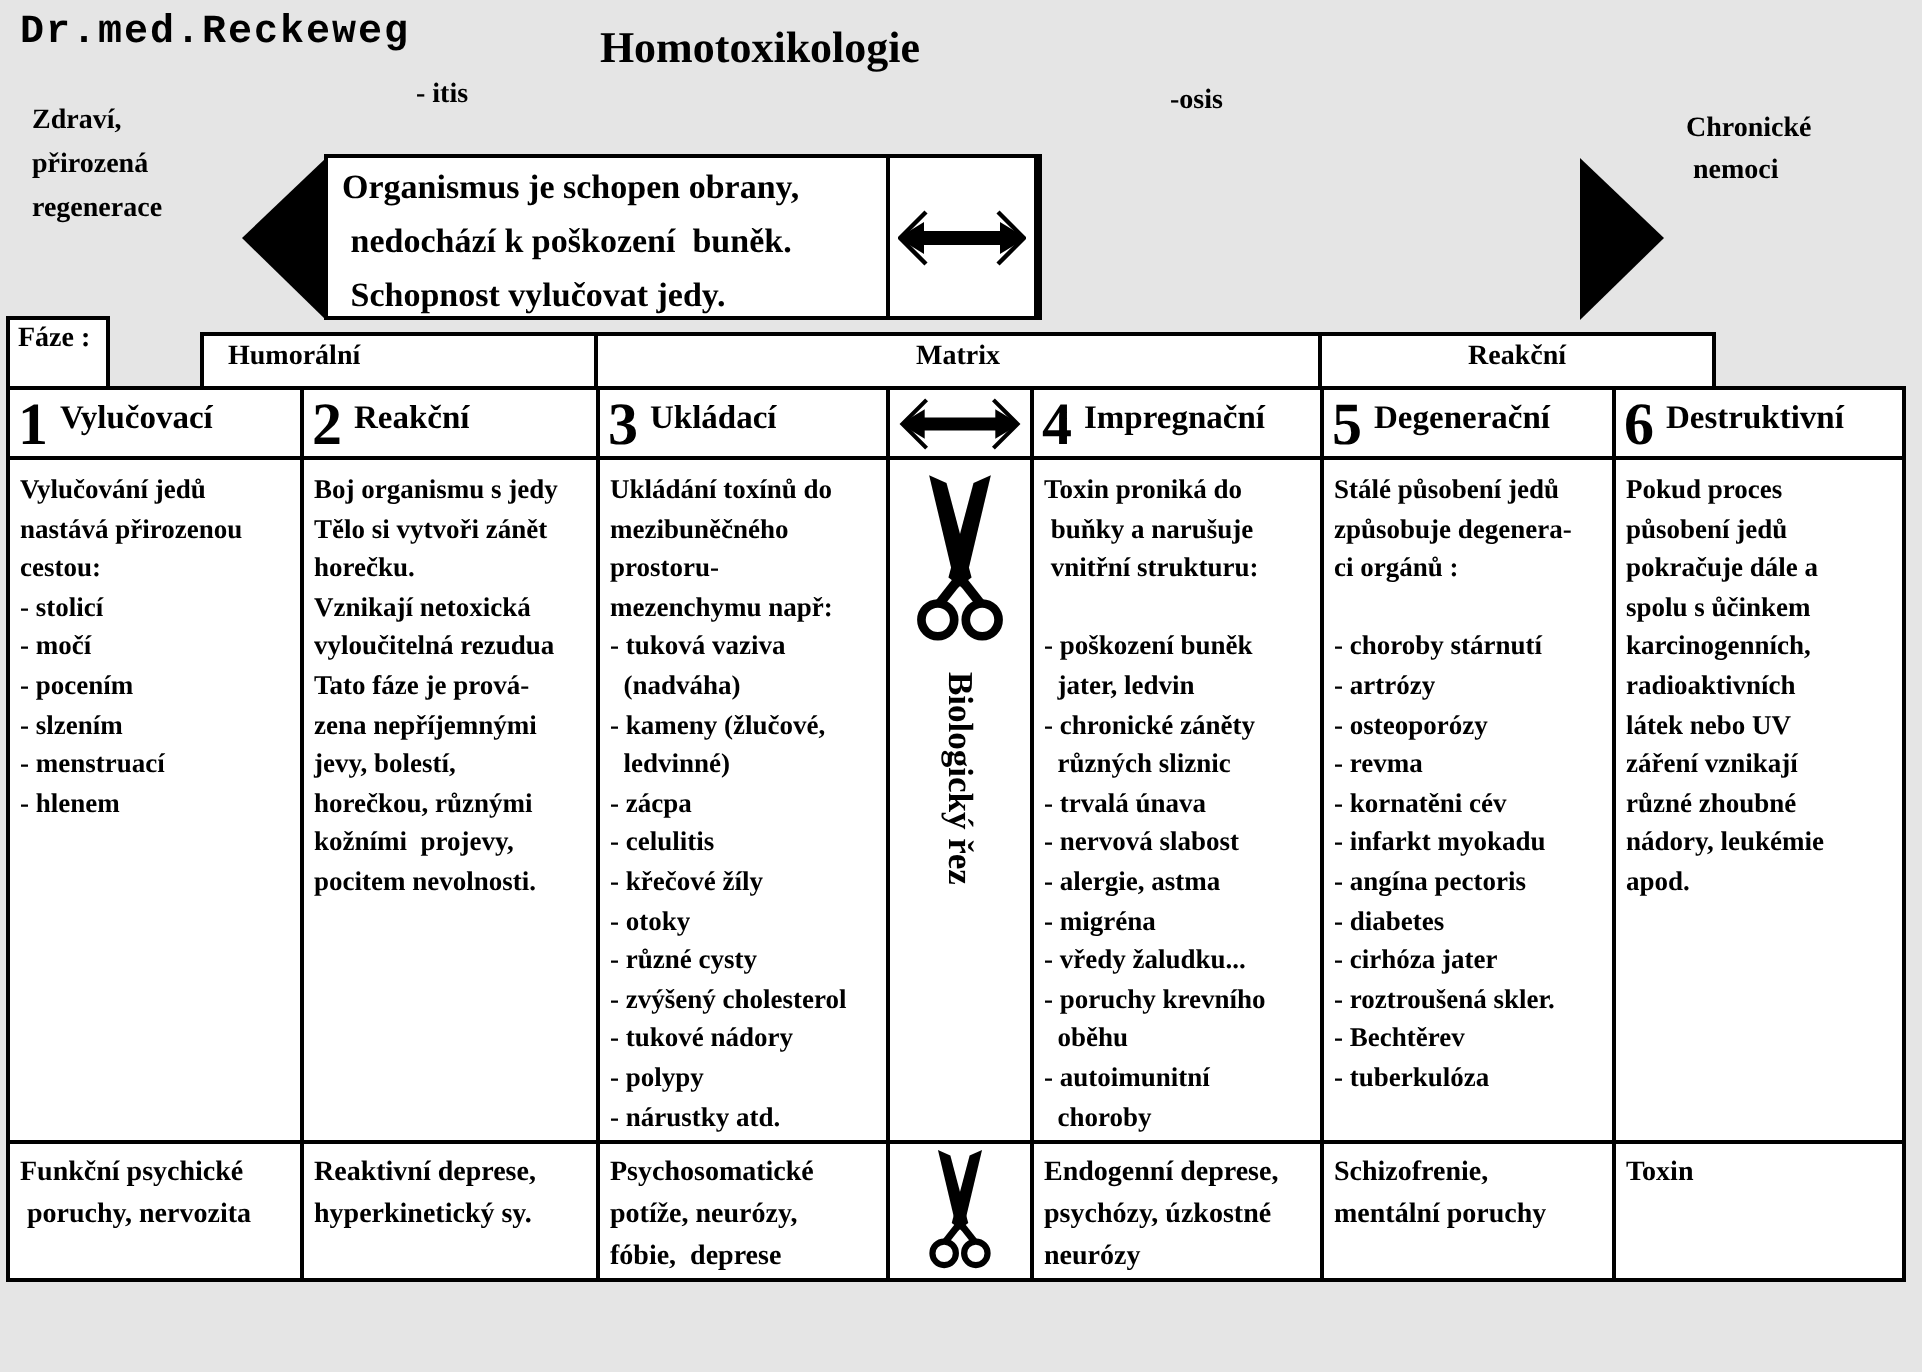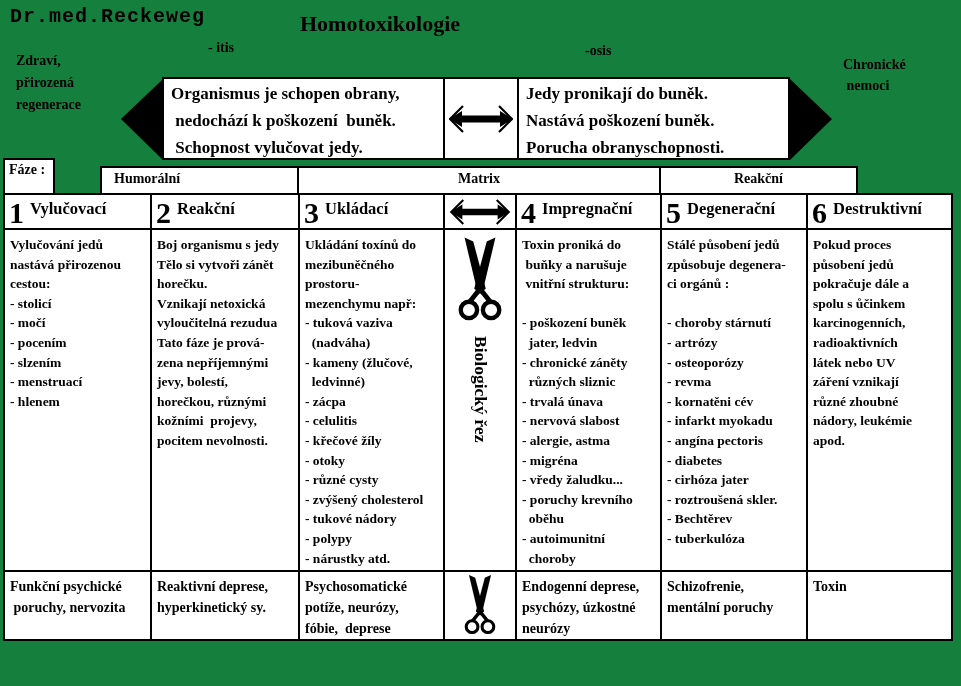--- a/index.html
+++ b/index.html
@@ -1,17 +1,17 @@
 <!DOCTYPE html>
 <html><head>
 <meta charset="utf-8">
 <style>
   * { margin:0; padding:0; box-sizing:border-box; }
   body { background:#fff; font-family:"Liberation Serif", serif; color:#000; }
-  .canvas { position:relative; width:961px; height:686px; background:#15803d; overflow:hidden; }
+  .canvas { position:relative; width:961px; height:686px; background:#e5e5e5; overflow:hidden; }
 
   .author { position:absolute; left:10px; top:5px; font-family:"Liberation Mono", monospace;
             font-weight:bold; font-size:20px; letter-spacing:1px; }
   .title  { position:absolute; left:240px; top:11px; width:280px; text-align:center;
             font-weight:bold; font-size:22px; }
   .lbl    { position:absolute; font-weight:bold; font-size:14px; white-space:pre; }
   .itis   { left:208px; top:40px; }
   .osis   { left:585px; top:43px; }
   .note-left  { left:16px; top:50px; line-height:22px; }
   .note-right { left:843px; top:54px; line-height:21px; }
@@ -82,23 +82,20 @@
  Schopnost vylučovat jedy.</div>
     <div class="ts-mid">
       <svg width="64" height="28" viewBox="0 0 64 28">
         <path d="M14,1 L1,14 L14,27" fill="none" stroke="#000" stroke-width="2.2"></path>
         <path d="M50,1 L63,14 L50,27" fill="none" stroke="#000" stroke-width="2.2"></path>
         <rect x="9" y="10.5" width="46" height="7" fill="#000"></rect>
         <polygon points="0,14 13,6 13,22" fill="#000"></polygon>
         <polygon points="64,14 51,6 51,22" fill="#000"></polygon>
       </svg>
     </div>
-    <div class="ts-right ts-text">Jedy pronikají do buněk.
-Nastává poškození buněk.
-Porucha obranyschopnosti.</div>
   </div>
 
   <div class="phase-box">Fáze :</div>
   <div class="group g-humoral">Humorální</div>
   <div class="group g-matrix">Matrix</div>
   <div class="group g-cellular">Reakční</div>
 
   <div class="maintable">
 
     <div class="cell hcell">

